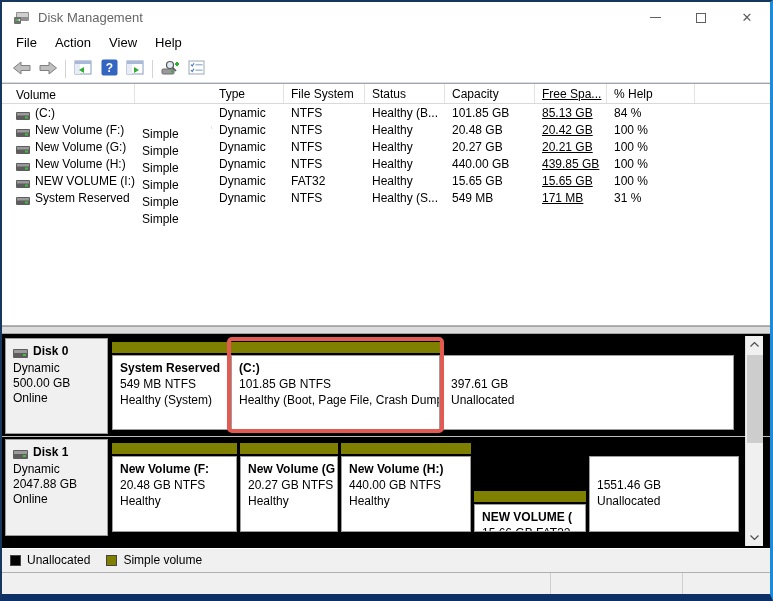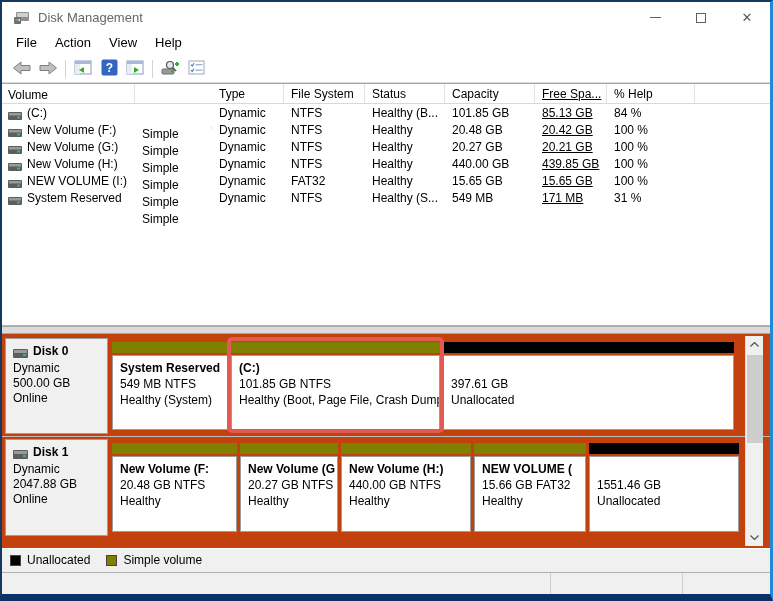--- a/index.html
+++ b/index.html
@@ -31,46 +31,46 @@
             border-bottom:1px solid #dcdcdc; flex:none; }
   .tb-btn{ width:26px; height:23px; display:flex; align-items:center; justify-content:center; }
   .tb-sep{ width:1px; height:18px; background:#d4d4d4; margin:0 4px; }
 
   
   .listview{ height:243px; background:#fff; border-top:1px solid #9aa8b5; border-bottom:1px solid #b5b5b5; flex:none; overflow:hidden; }
   .lv-header{ display:flex; height:20px; border-bottom:1px solid #d9d9d9; }
   .lv-h{ padding:3px 0 0 7px; border-right:1px solid #e3e3e3; font-size:12px; overflow:hidden; white-space:nowrap; }
   .lv-row{ display:flex; height:17px; align-items:center; }
   .lv-c{ padding-left:7px; overflow:hidden; white-space:nowrap; flex:none; }
-  .c0{ width:133px; display:flex; align-items:center; gap:5px; padding-left:6px; }
+  .c0{ width:133px; display:flex; align-items:center; gap:5px; padding-left:14px; }
   .c1{ width:77px;margin-top:42px; } .c2{ width:72px; } .c3{ width:81px; } .c4{ width:80px; }
   .c5{ width:90px; } .c6{ width:72px;text-decoration:underline; } .c7{ width:88px; } .c8{ flex:1; border-right:none; }
   .vol-icon{ width:14px; height:8px; flex:none; display:inline-block; }
 
   
   .splitter{ height:8px; background:#dcdcdc; border:1px solid #a6a6a6; border-left:none; border-right:none; flex:none; }
 
   
-  .graphical{ height:214px; background:#c2410c; position:relative; flex:none; padding-top:2px; overflow:hidden; }
+  .graphical{ height:214px; background:#000000; position:relative; flex:none; padding-top:2px; overflow:hidden; }
   .disk-row{ height:101px; display:flex; border-bottom:1px solid #bdbdbd; padding:2px 0 2px 3px; }
   .disk-row.last{ border-bottom:none; }
   .disk-label{ width:103px; flex:none; border:1px solid #9d9d9d; background:#f0f0f0; padding:5px 4px 4px 7px; }
   .disk-name-line{ display:flex; align-items:center; gap:5px; font-weight:bold; font-size:12px; margin-bottom:3px; }
   .disk-icon{ width:15px; height:9px; display:inline-block; }
   .disk-sub{ line-height:15px; font-size:12px; }
   .partitions{ flex:1; display:flex; gap:3px; padding:4px 4px 4px 4px; margin-right:36px; position:relative; }
   .part{ flex:none; display:flex; flex-direction:column; position:relative; }
   .part-bar{ height:11px; flex:none; }
   .bar-simple{ background:#808000; }
   .bar-unallocated{ background:#000000; }
   .part-body{ flex:1; margin-top:2px; background:#fff; border:1px solid #9d9d9d; padding:4px 2px 2px 7px;
               font-size:12px; line-height:16px; overflow:hidden; white-space:nowrap; }
   .part-name{ font-weight:bold; min-height:16px; }
   .w-d0-0{ width:116px; } .w-d0-1{ width:209px; } .w-d0-2{ width:291px; }
-  .w-d1-0{ width:125px; } .w-d1-1{ width:98px; } .w-d1-2{ width:130px; } .w-d1-3{ width:112px; } .w-d1-4{ width:150px; }
+  .w-d1-0{ width:125px; } .w-d1-1{ width:98px; } .w-d1-2{ width:130px; } .w-d1-3{ width:112px;margin-top:48px; } .w-d1-4{ width:150px; }
   .red-annotation{ position:absolute; left:-4px; right:-4px; top:-5px; bottom:-3px;
                    border:4px solid #e25a52; border-radius:5px; pointer-events:none; z-index:5; }
 
   
   .vscroll{ position:absolute; top:2px; bottom:2px; right:7px; width:18px; background:#f0f0f0;
             border-left:1px solid #dfdfdf; display:flex; flex-direction:column; align-items:center; }
   .sb-btn{ width:18px; height:17px; display:flex; align-items:center; justify-content:center; flex:none; }
   .sb-track{ flex:1; width:18px; position:relative; }
   .sb-thumb{ position:absolute; top:2px; left:1px; width:16px; height:88px; background:#cdcdcd; }
 

